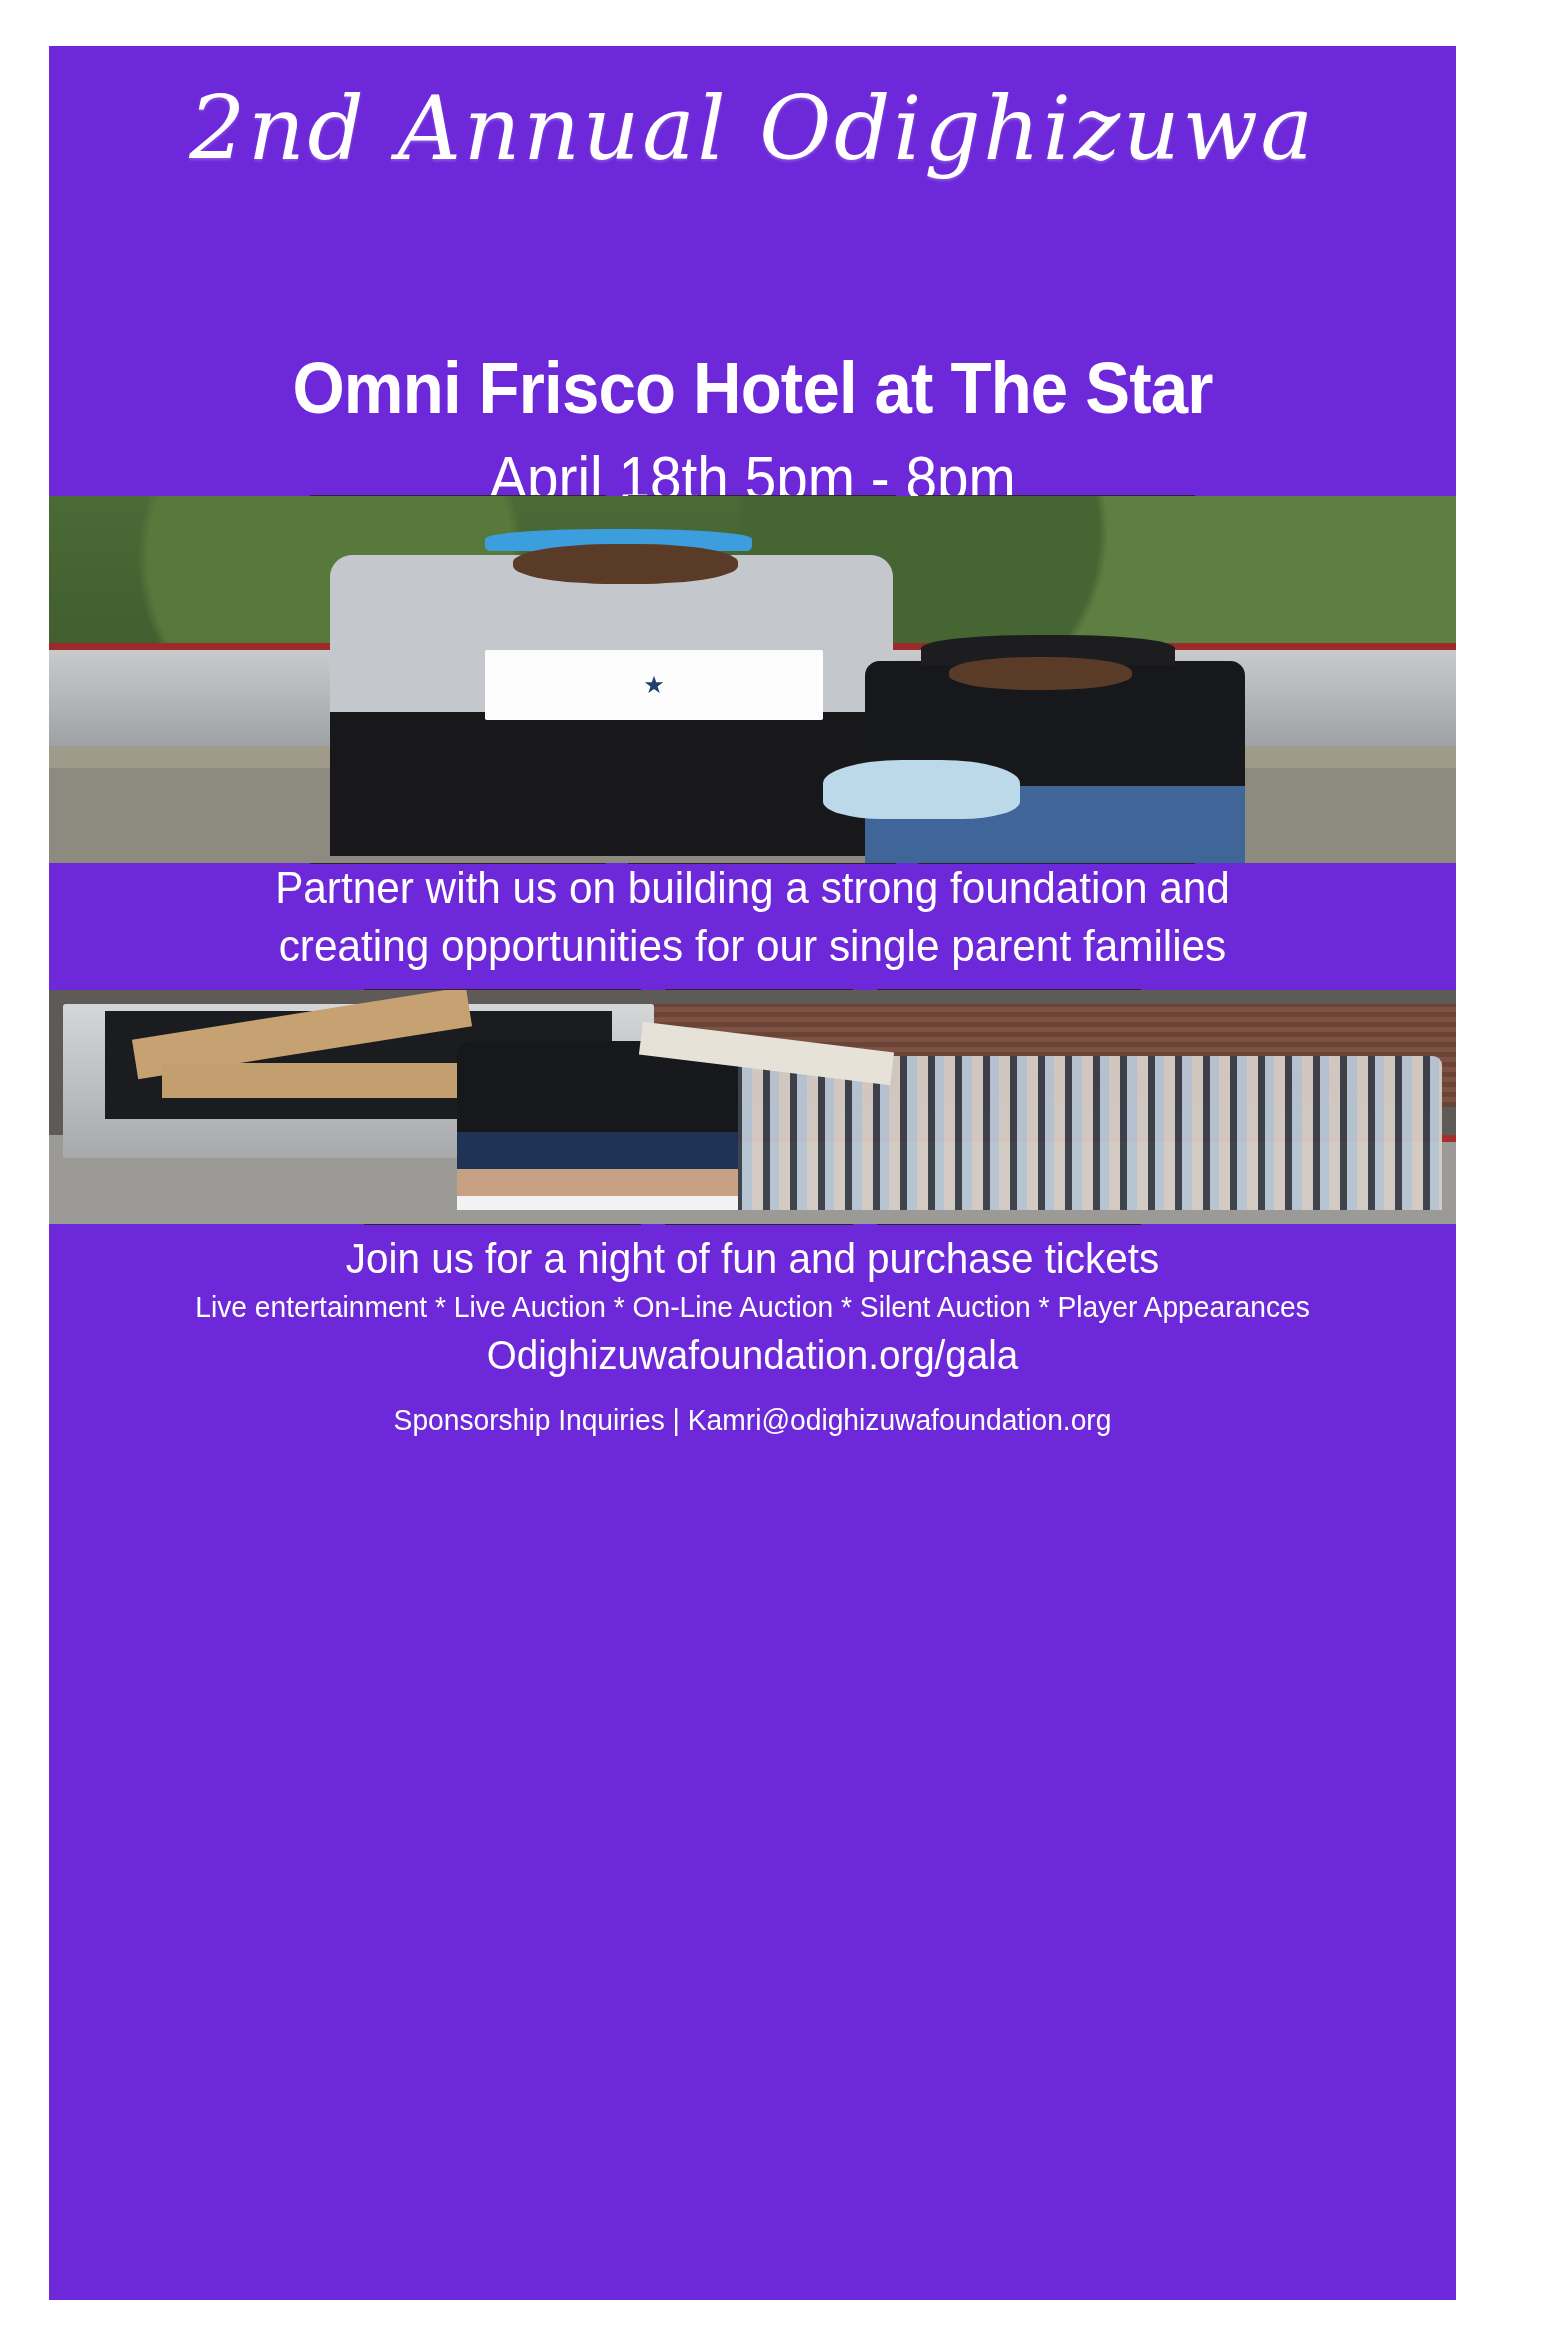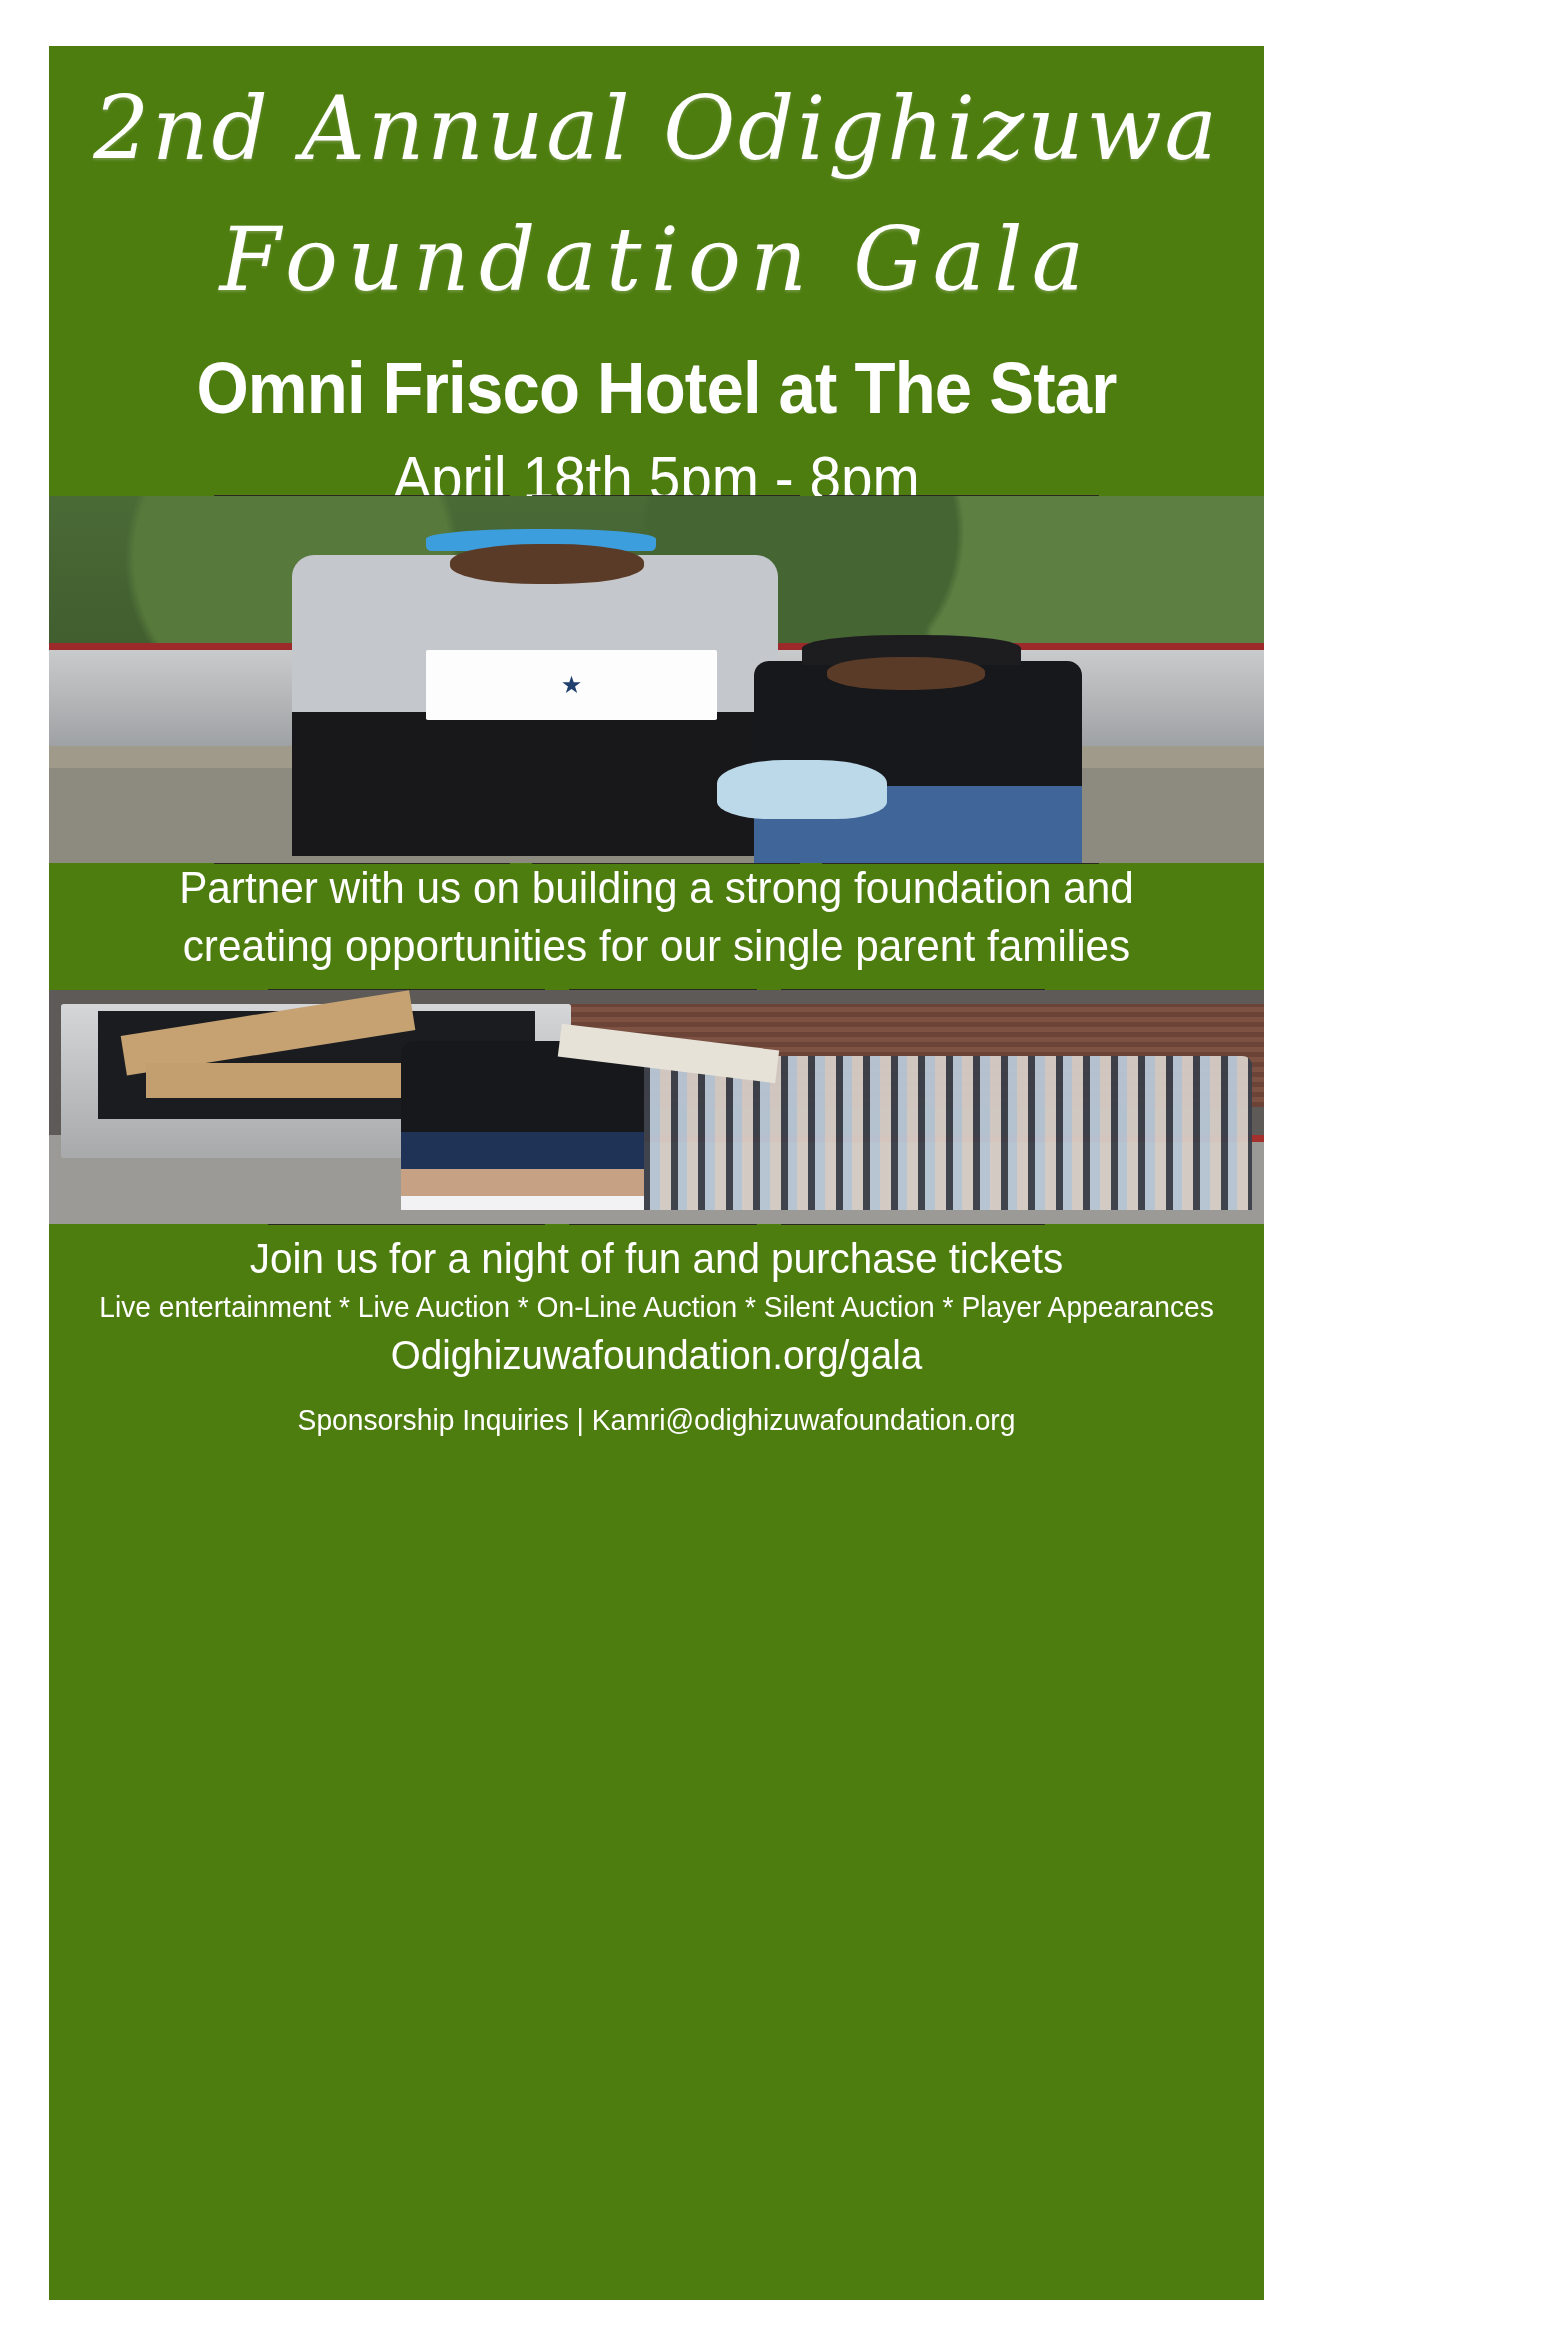--- a/index.html
+++ b/index.html
@@ -5,22 +5,22 @@
 <style>
   html,body{margin:0;padding:0;background:#ffffff;}
   body{
     width:1568px;height:2351px;overflow:hidden;
     font-family:"Liberation Sans", sans-serif;
     -webkit-font-smoothing:antialiased;
   }
   #poster{
     position:absolute;
     left:49px;top:46px;
-    width:1215px;height:2254px;
-    background:#4d7c0f;
+    width:1407px;height:2254px;
+    background:#6d28d9;
     overflow:hidden;
   }
 
   
   .script-wrap{
     position:absolute;left:0;right:0;top:37px;
     text-align:center;
   }
   .script-line{
     font-family:"DejaVu Serif", serif;
@@ -248,21 +248,20 @@
     border-radius:9.2px 9.2px 0 0;opacity:.95;}
   #p6 .redline{position:absolute;left:44%;right:0;top:62%;height:3%;background:#a42f2c;}
 </style>
 </head>
 <body>
 
 <div id="poster">
 
   <div class="script-wrap">
     <div class="script-line script-1">2nd Annual Odighizuwa</div>
-    <div class="script-line script-2">Foundation  Gala</div>
   </div>
 
   <div class="venue">Omni Frisco Hotel at The Star</div>
 
   <div class="date">April 18th   5pm - 8pm</div>
 
   <div class="photo-row" id="row-top">
 
     <div class="frame" id="frame-1">
       <div class="mat">

